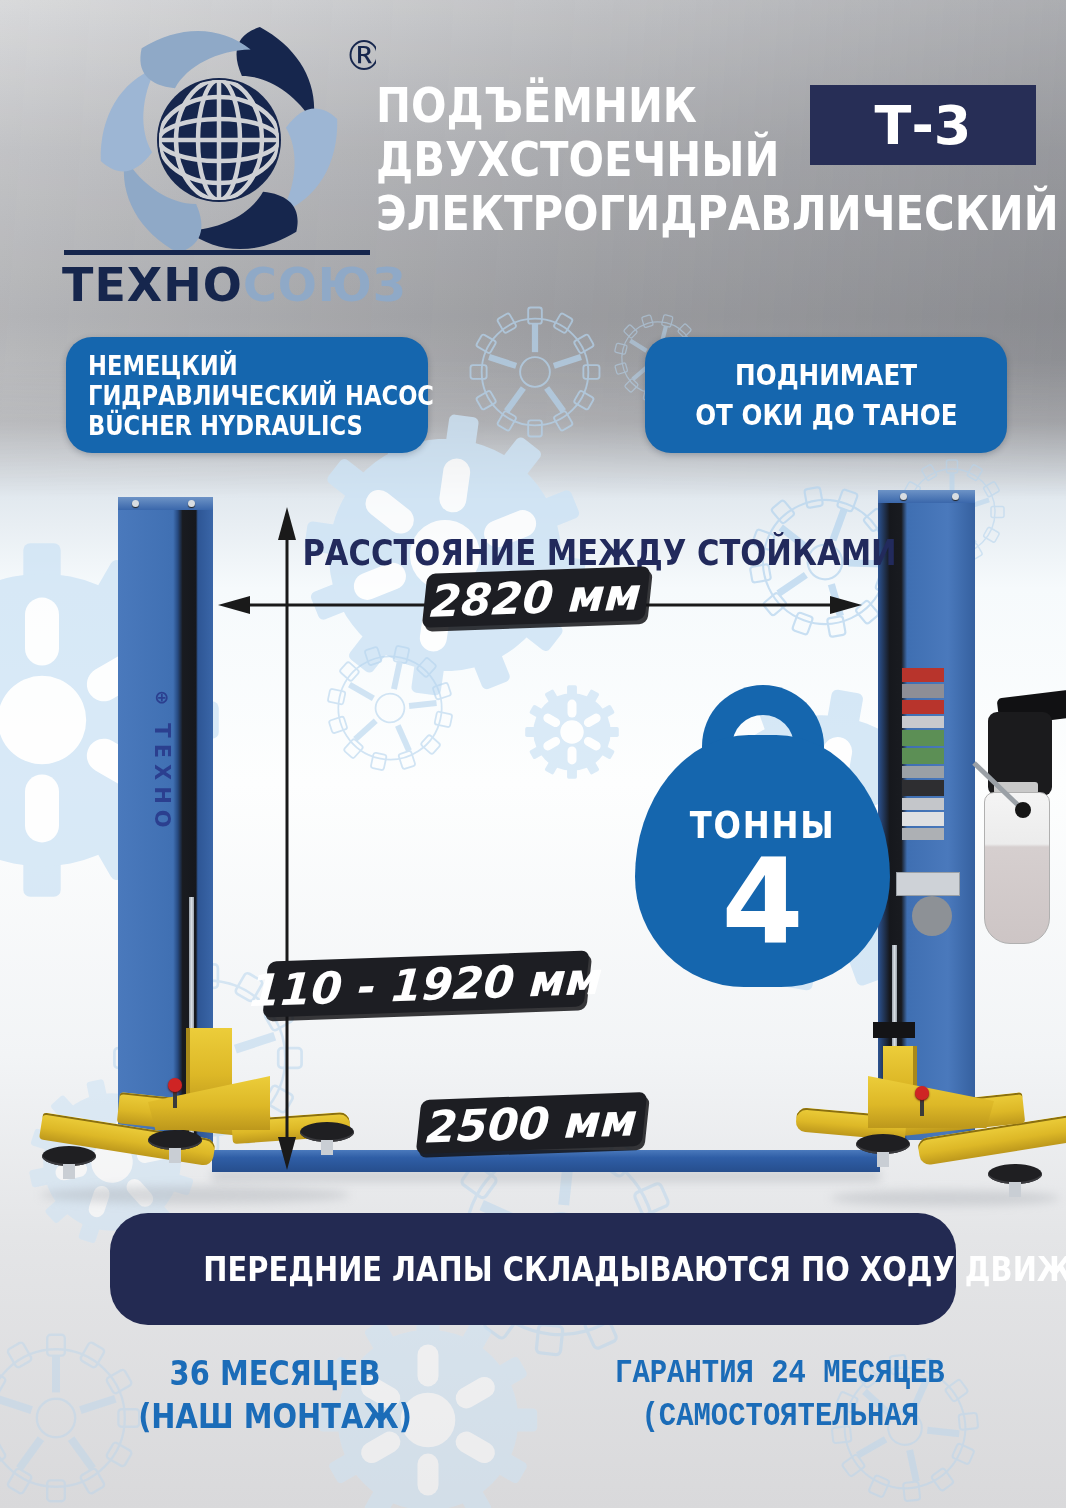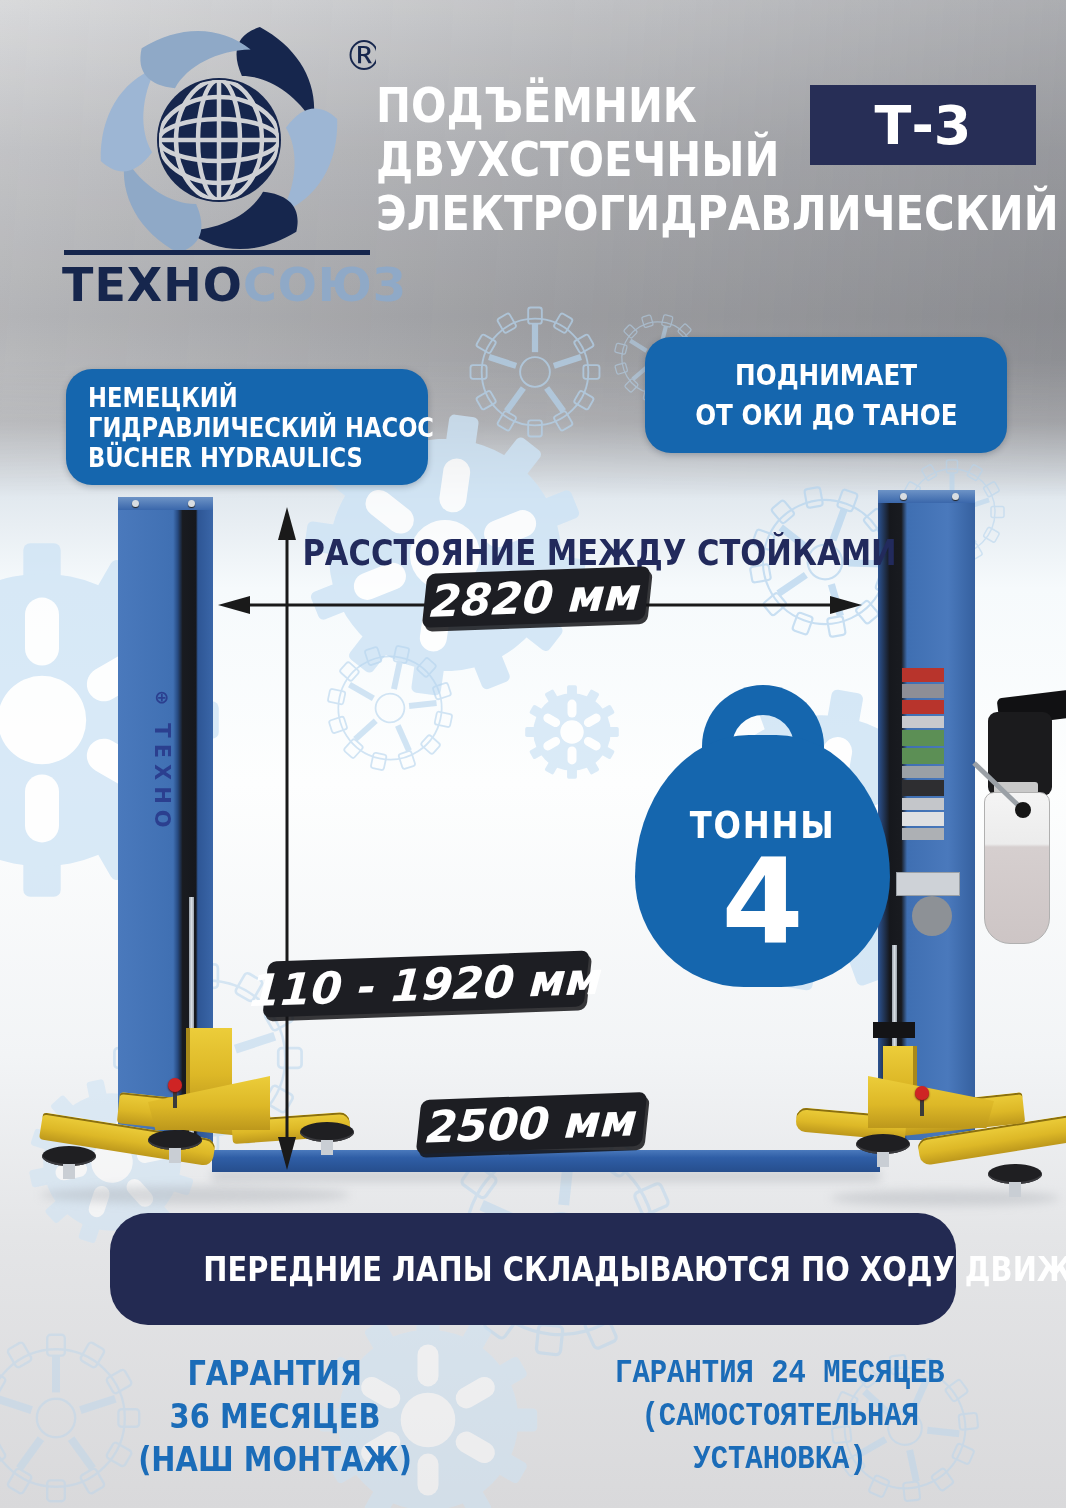--- a/index.html
+++ b/index.html
@@ -22,21 +22,21 @@
   #brand-name{left:62px;top:258px;z-index:5;font-size:46px;font-weight:bold;letter-spacing:1px;}
   #brand-name .p1{color:#16264d;} #brand-name .p2{color:#8fa9c7;}
   #title{left:376px;top:78px;z-index:5;color:#fff;font-weight:bold;font-size:48px;line-height:54px;}
   #title .t-line{display:block;}
   #model-badge{left:810px;top:85px;width:226px;height:80px;background:#272e56;z-index:6;
     display:flex;align-items:center;justify-content:center;color:#fff;font-size:54px;font-weight:bold;}
 
   
   .pill{background:#1566ae;border-radius:26px;color:#fff;font-weight:bold;z-index:6;box-shadow:0 2px 6px rgba(20,30,50,.25);}
   #pill-left{left:66px;top:337px;width:362px;height:116px;padding:14px 4px 0 22px;box-sizing:border-box;
-    font-size:26px;line-height:30px;text-align:left;margin-top:32px;}
+    font-size:26px;line-height:30px;text-align:left;}
   #pill-right{left:645px;top:337px;width:362px;height:116px;display:flex;flex-direction:column;justify-content:center;
     text-align:center;font-size:29px;line-height:40px;}
 
   
   #bg-gears{left:0;top:300px;width:1066px;height:1208px;z-index:2;pointer-events:none;}
 
   
   .col{z-index:10;}
   #col-left{left:118px;top:497px;width:95px;height:648px;
     background:linear-gradient(90deg,#4a79bc 0%,#4070b3 58%,#26497f 63%,#191b20 68%,#16181d 82%,#2e5695 84%,#3a66a8 100%);}
@@ -338,23 +338,21 @@
     <div id="kb-body"></div>
     <div id="kb-label"><span class="cond">ТОННЫ</span></div>
     <div id="kb-value">4</div>
   </div>
 
   <div id="banner" class="abs">
     <div><span class="cond">ПЕРЕДНИЕ ЛАПЫ СКЛАДЫВАЮТСЯ ПО ХОДУ ДВИЖЕНИЯ АВТО</span></div>
   </div>
 
   <div id="warranty-left" class="warranty">
-    <div><span class="cond">ГАРАНТИЯ</span></div>
     <div><span class="cond">36 МЕСЯЦЕВ</span></div>
     <div><span class="cond">(НАШ МОНТАЖ)</span></div>
   </div>
   <div id="warranty-right" class="warranty">
     <div><span class="cond">ГАРАНТИЯ 24 МЕСЯЦЕВ</span></div>
     <div><span class="cond">(САМОСТОЯТЕЛЬНАЯ</span></div>
-    <div><span class="cond">УСТАНОВКА)</span></div>
   </div>
 
 </div>
 
 </body></html>

